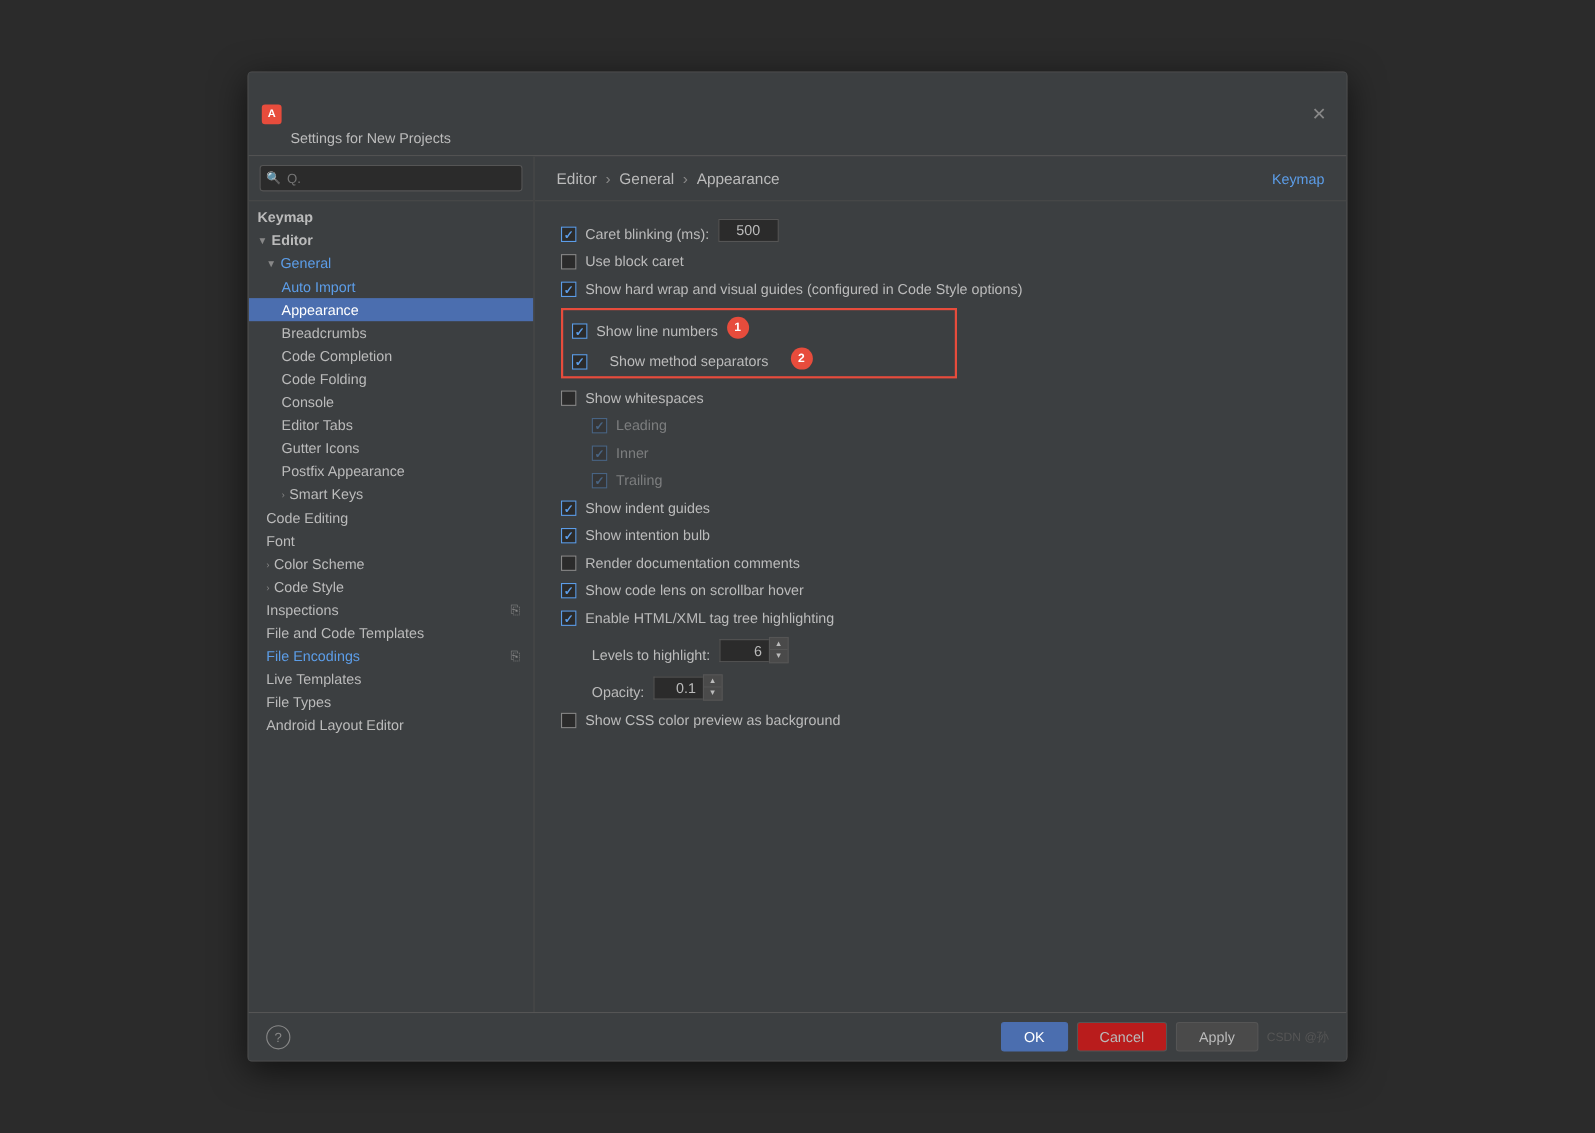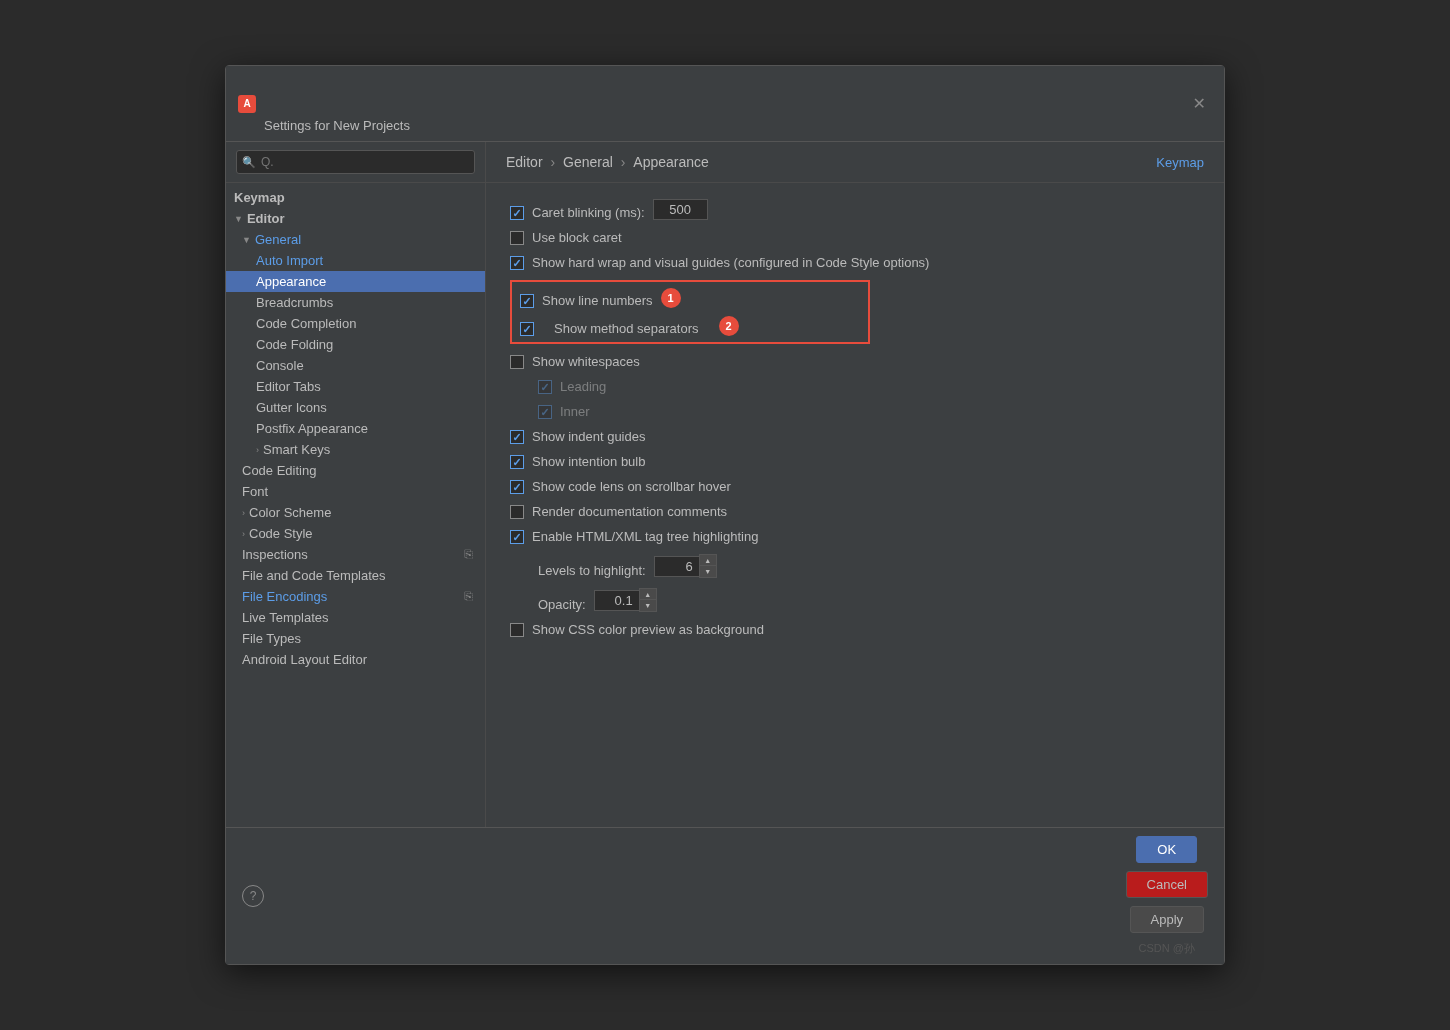--- a/index.html
+++ b/index.html
@@ -252,21 +252,21 @@
     
     .footer {
       background: #3c3f41;
       border-top: 1px solid #555;
       padding: 8px 16px;
       display: flex;
       align-items: center;
       justify-content: space-between;
     }
     .footer-left { display: flex; align-items: center; }
-    .footer-right { display: flex; gap: 8px; align-items: center; flex-direction: column; }
+    .footer-right { display: flex; gap: 8px; align-items: center; }
     .help-btn {
       width: 22px;
       height: 22px;
       border: 1px solid #888;
       border-radius: 50%;
       display: flex;
       align-items: center;
       justify-content: center;
       color: #888;
       cursor: pointer;
@@ -462,43 +462,47 @@
           <span class="option-label disabled">Leading</span>
         </div>
 
         
         <div class="option-row indented">
           <div class="checkbox-custom checked disabled"></div>
           <span class="option-label disabled">Inner</span>
         </div>
 
         
+        <div class="option-row indented">
+          <div class="checkbox-custom checked disabled"></div>
+          <span class="option-label disabled">Trailing</span>
+        </div>
 
         
         <div class="option-row">
           <div class="checkbox-custom checked"></div>
           <span class="option-label">Show indent guides</span>
         </div>
 
         
         <div class="option-row">
           <div class="checkbox-custom checked"></div>
           <span class="option-label">Show intention bulb</span>
         </div>
 
         
         <div class="option-row">
+          <div class="checkbox-custom"></div>
+          <span class="option-label">Render documentation comments</span>
+        </div>
+
+        
+        <div class="option-row">
           <div class="checkbox-custom checked"></div>
           <span class="option-label">Show code lens on scrollbar hover</span>
-        </div>
-
-        
-        <div class="option-row">
-          <div class="checkbox-custom"></div>
-          <span class="option-label">Render documentation comments</span>
         </div>
 
         
         <div class="option-row">
           <div class="checkbox-custom checked"></div>
           <span class="option-label">Enable HTML/XML tag tree highlighting</span>
         </div>
 
         
         <div class="option-row indented">

